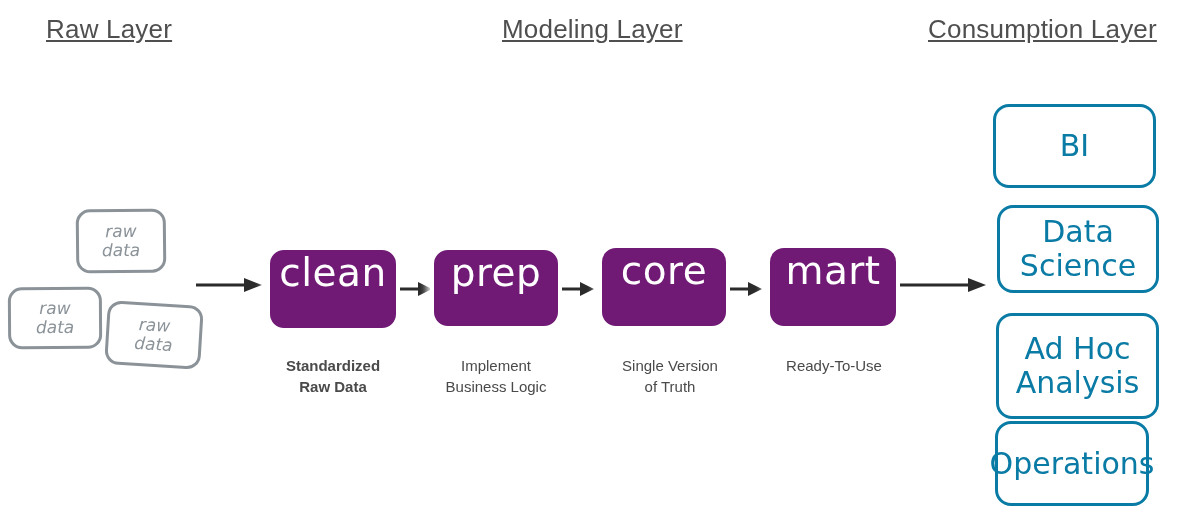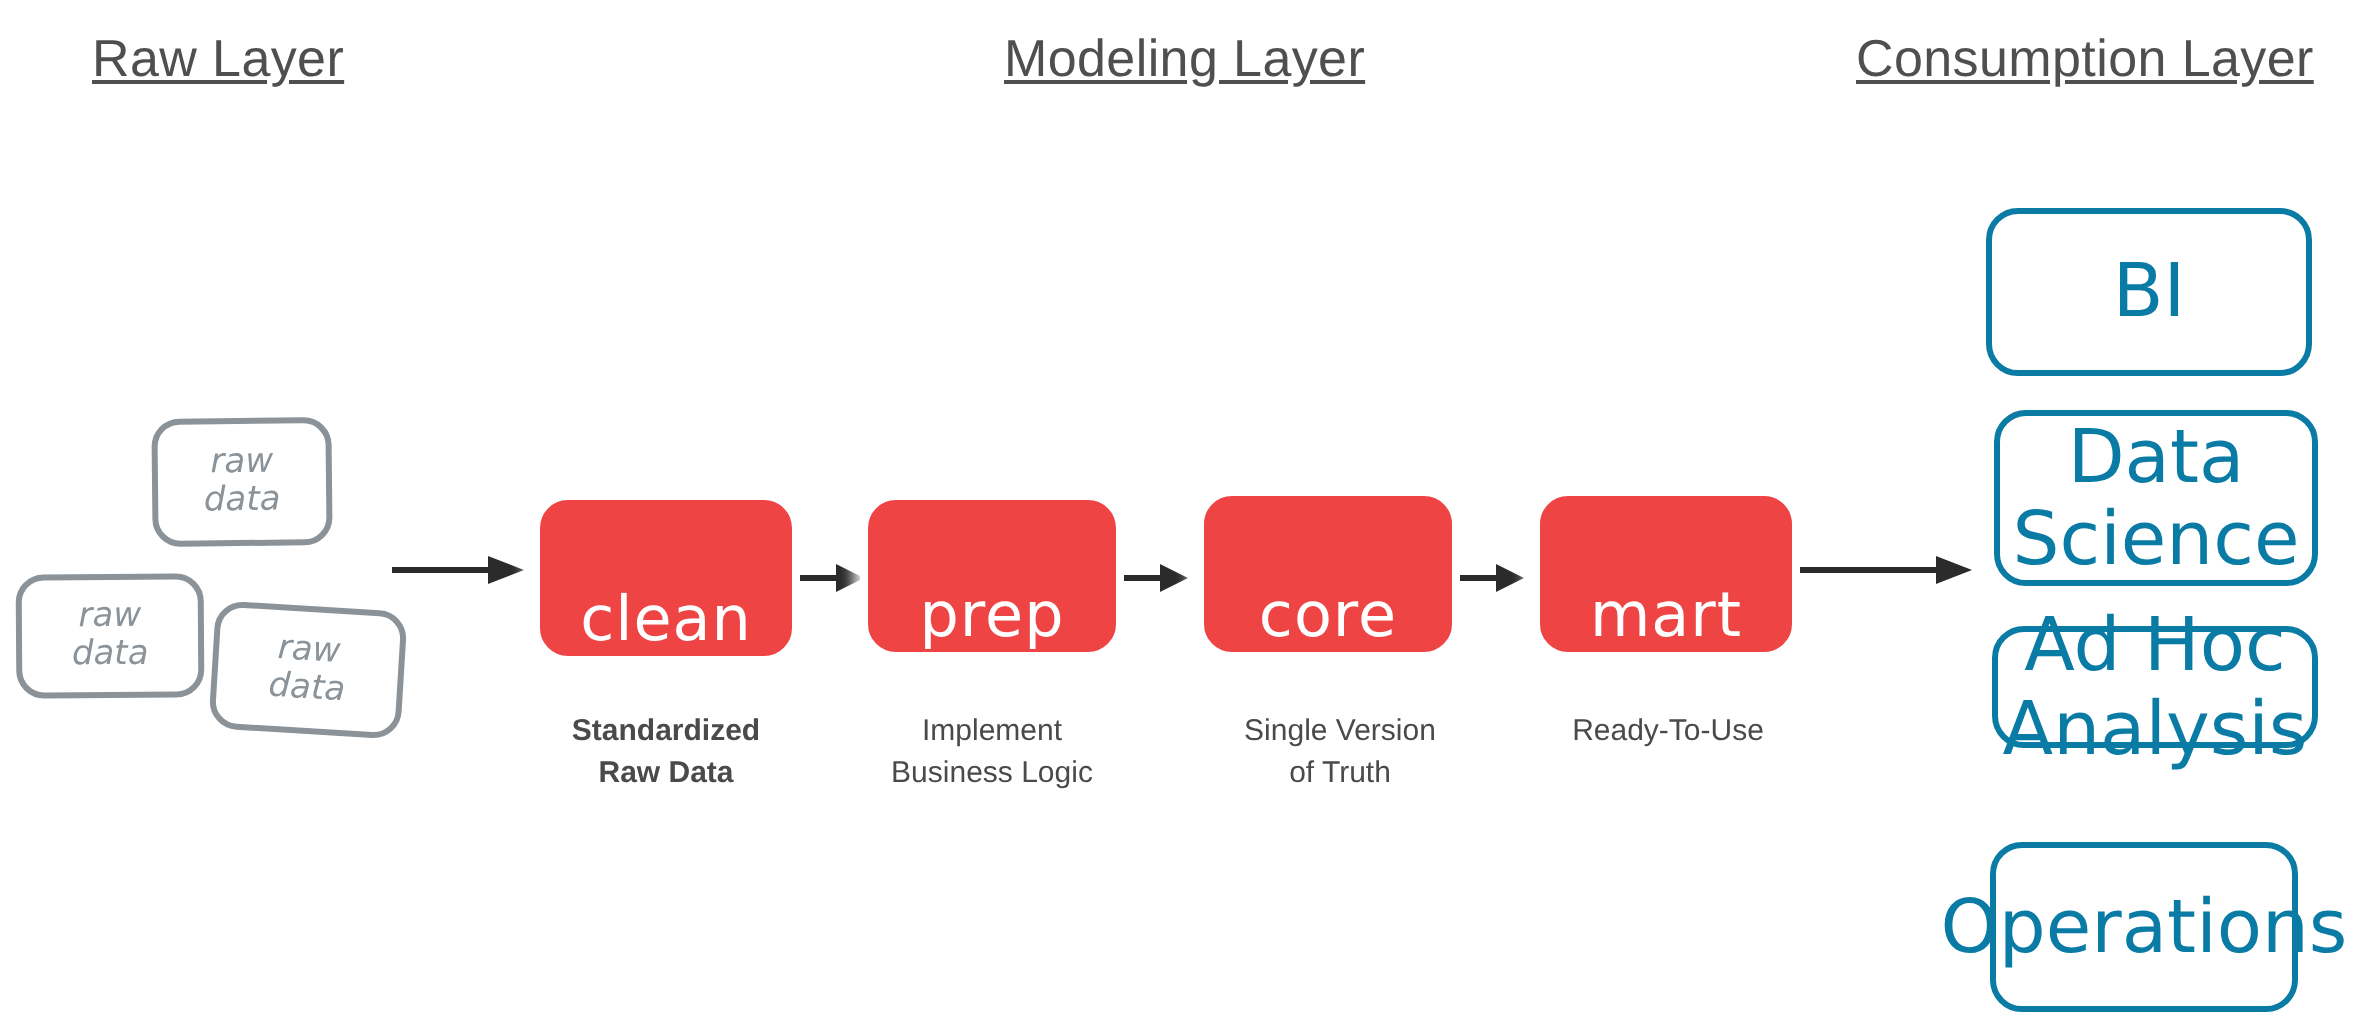--- a/index.html
+++ b/index.html
@@ -65,30 +65,30 @@
   #arrow-raw-to-clean { left: 196px; top: 276px; width: 66px; }
   #arrow-clean-prep   { left: 400px; top: 280px; width: 32px; }
   #arrow-prep-core    { left: 562px; top: 280px; width: 32px; }
   #arrow-core-mart    { left: 730px; top: 280px; width: 32px; }
   #arrow-mart-to-consumption { left: 900px; top: 276px; width: 86px; }
 
   
   .model-box {
     position: absolute;
     box-sizing: border-box;
-    background: #ef4444;
+    background: #701a75;
     border-radius: 18px;
     border: 4px solid #ffffff;
     box-shadow: 0 0 7px 3px rgba(255,255,255,0.95);
     display: flex;
-    align-items: flex-end;
+    align-items: flex-start;
     justify-content: center;
     color: #ffffff;
     font-family: "DejaVu Sans", sans-serif;
-    font-size: 31px;
+    font-size: 39px;
     font-weight: 400;
     letter-spacing: 0.5px;
   }
   #model-box-clean { left: 266px; top: 246px; width: 134px; height: 86px; }
   #model-box-prep  { left: 430px; top: 246px; width: 132px; height: 84px; }
   #model-box-core  { left: 598px; top: 244px; width: 132px; height: 86px; }
   #model-box-mart  { left: 766px; top: 244px; width: 134px; height: 86px; }
 
   .model-caption {
     position: absolute;
@@ -111,28 +111,28 @@
     box-sizing: border-box;
     border: 3px solid #0a7ba5;
     border-radius: 16px;
     background: transparent;
     display: flex;
     flex-direction: column;
     align-items: center;
     justify-content: center;
     color: #0a7ba5;
     font-family: "DejaVu Sans", sans-serif;
-    font-size: 37px;
+    font-size: 30px;
     line-height: 1.12;
     text-align: center;
   }
   .consume-box span { display: block; }
   #consume-box-bi         { left: 993px;  top: 104px; width: 163px; height: 84px; }
   #consume-box-ds         { left: 997px;  top: 205px; width: 162px; height: 88px; }
-  #consume-box-adhoc      { left: 996px;  top: 313px; width: 163px; height: 61px; }
+  #consume-box-adhoc      { left: 996px;  top: 313px; width: 163px; height: 106px; }
   #consume-box-operations { left: 995px;  top: 421px; width: 154px; height: 85px; }
 </style>
 </head>
 <body>
 
 <div id="canvas">
 
   <div class="layer-title" id="title-raw">Raw Layer</div>
 
   <div class="layer-title" id="title-modeling">Modeling Layer</div>

